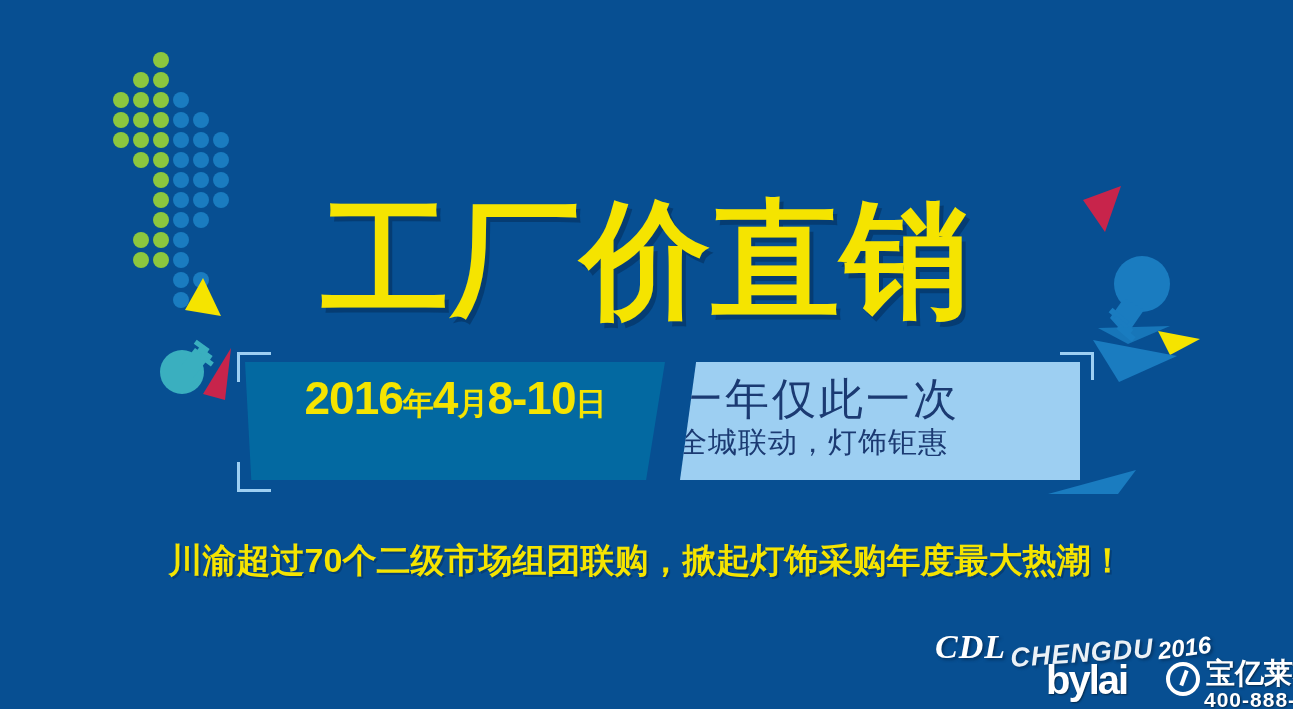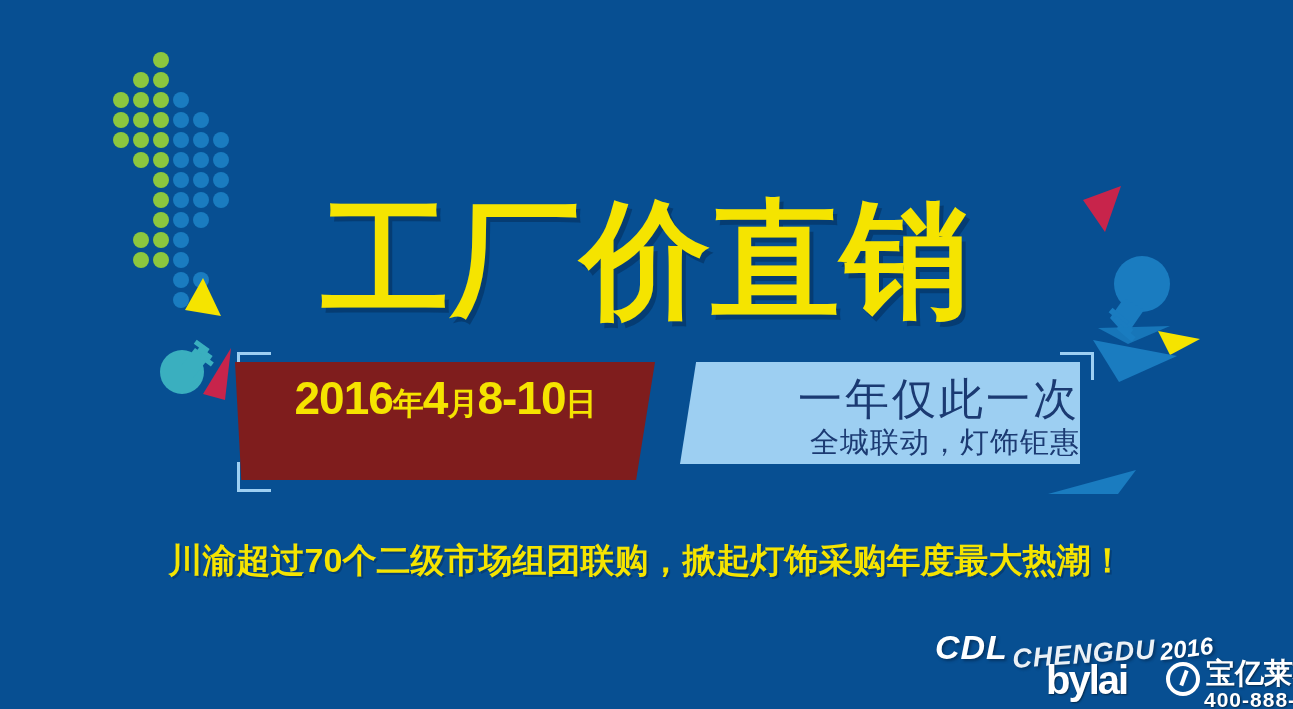--- a/index.html
+++ b/index.html
@@ -44,23 +44,23 @@
   #title-line2 {
     top:196px;
     font-size:128px;
     line-height:128px;
     letter-spacing:2px;
   }
 
   
   #panel-date {
     position:absolute;
-    left:235px; top:362px;
+    left:245px; top:362px;
     width:420px; height:118px;
-    background:#7f1d1d;
+    background:#0369a1;
     clip-path:polygon(0 0, 100% 0, 95.5% 100%, 1.5% 100%);
     color:#f5e400;
     text-align:center;
   }
   #panel-date .big {
     margin-top:12px;
     font-size:46px; line-height:48px;
     font-weight:bold;
     letter-spacing:-1px;
     white-space:nowrap;
@@ -69,25 +69,25 @@
   #panel-date .sub {
     margin-top:2px;
     font-size:28px; line-height:32px;
     letter-spacing:1px;
     white-space:nowrap;
   }
 
   #panel-slogan {
     position:absolute;
     left:678px; top:362px;
-    width:402px; height:102px;
+    width:402px; height:118px;
     background:#9dcff2;
     clip-path:polygon(4.5% 0, 100% 0, 100% 100%, 0.5% 100%);
     color:#1b3a72;
-    text-align:right;
+    text-align:left;
   }
   #panel-slogan .big {
     margin-top:14px;
     font-size:44px; line-height:46px;
     letter-spacing:3px;
     white-space:nowrap;
   }
   #panel-slogan .sub {
     margin-top:4px;
     font-size:29px; line-height:32px;
@@ -117,21 +117,21 @@
   
   #cdl {
     position:absolute;
     left:935px; top:628px;
     color:#ffffff;
     font-style:italic;
     font-weight:bold;
     white-space:nowrap;
     text-shadow:2px 2px 3px rgba(3,35,70,.6);
   }
-  #cdl .cdl-main { font-size:34px; letter-spacing:1px; }
+  #cdl .cdl-main { font-size:34px; letter-spacing:1px;font-family:Liberation Serif, serif; }
   #cdl .cdl-city {
     font-size:27px;
     letter-spacing:1px;
     opacity:.92;
     display:inline-block;
     transform:rotate(-4deg) translateY(4px);
   }
   #cdl .cdl-year {
     font-size:24px;
     display:inline-block;

